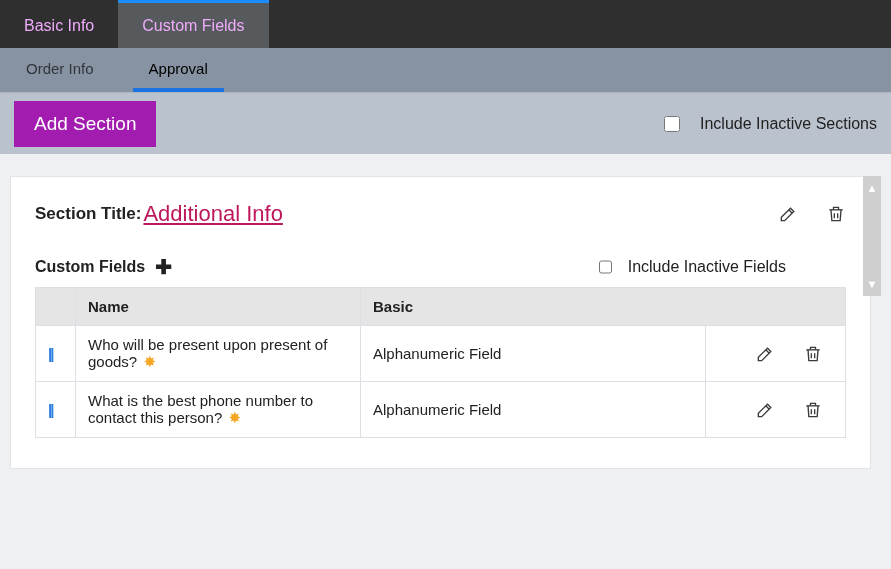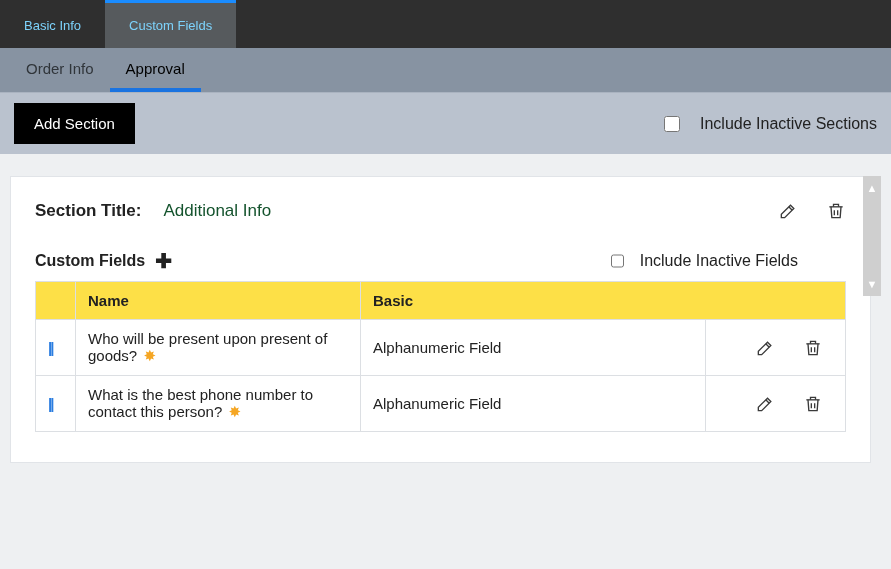--- a/index.html
+++ b/index.html
@@ -14,38 +14,39 @@
   }
   
   .top-tabs {
     display: flex;
     background: #2f2f2f;
     height: 48px;
     align-items: stretch;
   }
   .top-tab {
     padding: 0 24px;
-    color: #7dd3fc;
-    font-size: 13px;
+    color: #f0abfc;
+    font-size: 16px;
     display: flex;
     align-items: center;
     cursor: pointer;
     border-top: 3px solid transparent;
   }
   .top-tab.active {
     background: #565a5d;
     border-top: 3px solid #1a8cff;
   }
   
   .sub-tabs {
     display: flex;
     background: #8793a2;
     height: 44px;
     align-items: stretch;
     padding-left: 10px;
+    gap: 23px;
   }
   .sub-tab {
     padding: 0 16px;
     color: #30353a;
     font-size: 15px;
     display: flex;
     align-items: center;
     cursor: pointer;
     border-bottom: 4px solid transparent;
   }
@@ -57,25 +58,25 @@
   .action-bar {
     background: #bac2ce;
     height: 62px;
     display: flex;
     align-items: center;
     padding: 0 14px;
     justify-content: space-between;
     border-top: 1px solid #aab3c0;
   }
   .btn-primary {
-    background: #000000;
+    background: #a21caf;
     color: #fff;
     border: none;
     padding: 12px 20px;
-    font-size: 15px;
+    font-size: 19px;
     cursor: pointer;
   }
   .chk-row {
     display: flex;
     align-items: center;
     gap: 20px;
     font-size: 16px;
     color: #222;
   }
   .chk-row input { width: 16px; height: 16px; cursor: pointer; }
@@ -107,53 +108,53 @@
     align-items: center;
     padding: 6px 0;
   }
   .scroll-strip .arrow { color: #fff; font-size: 11px; cursor: pointer; }
 
   .section-header {
     display: flex;
     align-items: center;
     margin-bottom: 30px;
   }
-  .section-title-lbl { font-weight: 600; font-size: 17px; margin-right: 22px; }
-  .section-title-val { color: #14532d; font-size: 17px; }
+  .section-title-lbl { font-weight: 600; font-size: 17px; margin-right: 2px; }
+  .section-title-val { color: #be185d; font-size: 22px; text-decoration: underline; }
   .section-icons { margin-left: auto; display: flex; gap: 28px; align-items: center; }
 
   .cf-header {
     display: flex;
     align-items: center;
     margin-bottom: 10px;
   }
   .cf-title { font-weight: 700; font-size: 16px; margin-right: 10px; }
   .plus { font-size: 20px; font-weight: 700; cursor: pointer; line-height: 1; }
   .cf-inactive {
     margin-left: auto;
-    margin-right: 48px;
+    margin-right: 60px;
     display: flex;
     gap: 16px;
     font-size: 16px;
   }
 
   
   table.fields {
     width: 100%;
     border-collapse: collapse;
     border: 1px solid #dcdfe3;
   }
   table.fields th, table.fields td {
     border: 1px solid #dcdfe3;
     padding: 10px 12px;
     text-align: left;
     vertical-align: middle;
     font-size: 15px;
   }
-  table.fields th { font-weight: 700; background: #fde047; }
+  table.fields th { font-weight: 700; background: #e5e5e5; }
   th.th-handle, td.td-handle { width: 40px; text-align: center; }
   th.th-name, td.td-name { width: 285px; }
   th.th-type, td.td-type { width: auto; }
   td.td-actions { width: 140px; }
   .row-actions { display: flex; gap: 28px; justify-content: flex-end; padding-right: 10px;}
   .handle-icon { color: #2b7de0; font-weight: 700; letter-spacing: -2px; cursor: grab; }
   .star { color: #f5a623; margin-left: 2px; }
 
   .icon-btn { cursor: pointer; display: inline-flex; }
   svg.icn { width: 20px; height: 20px; stroke: #3a3a3a; stroke-width: 1.6; fill: none; }

